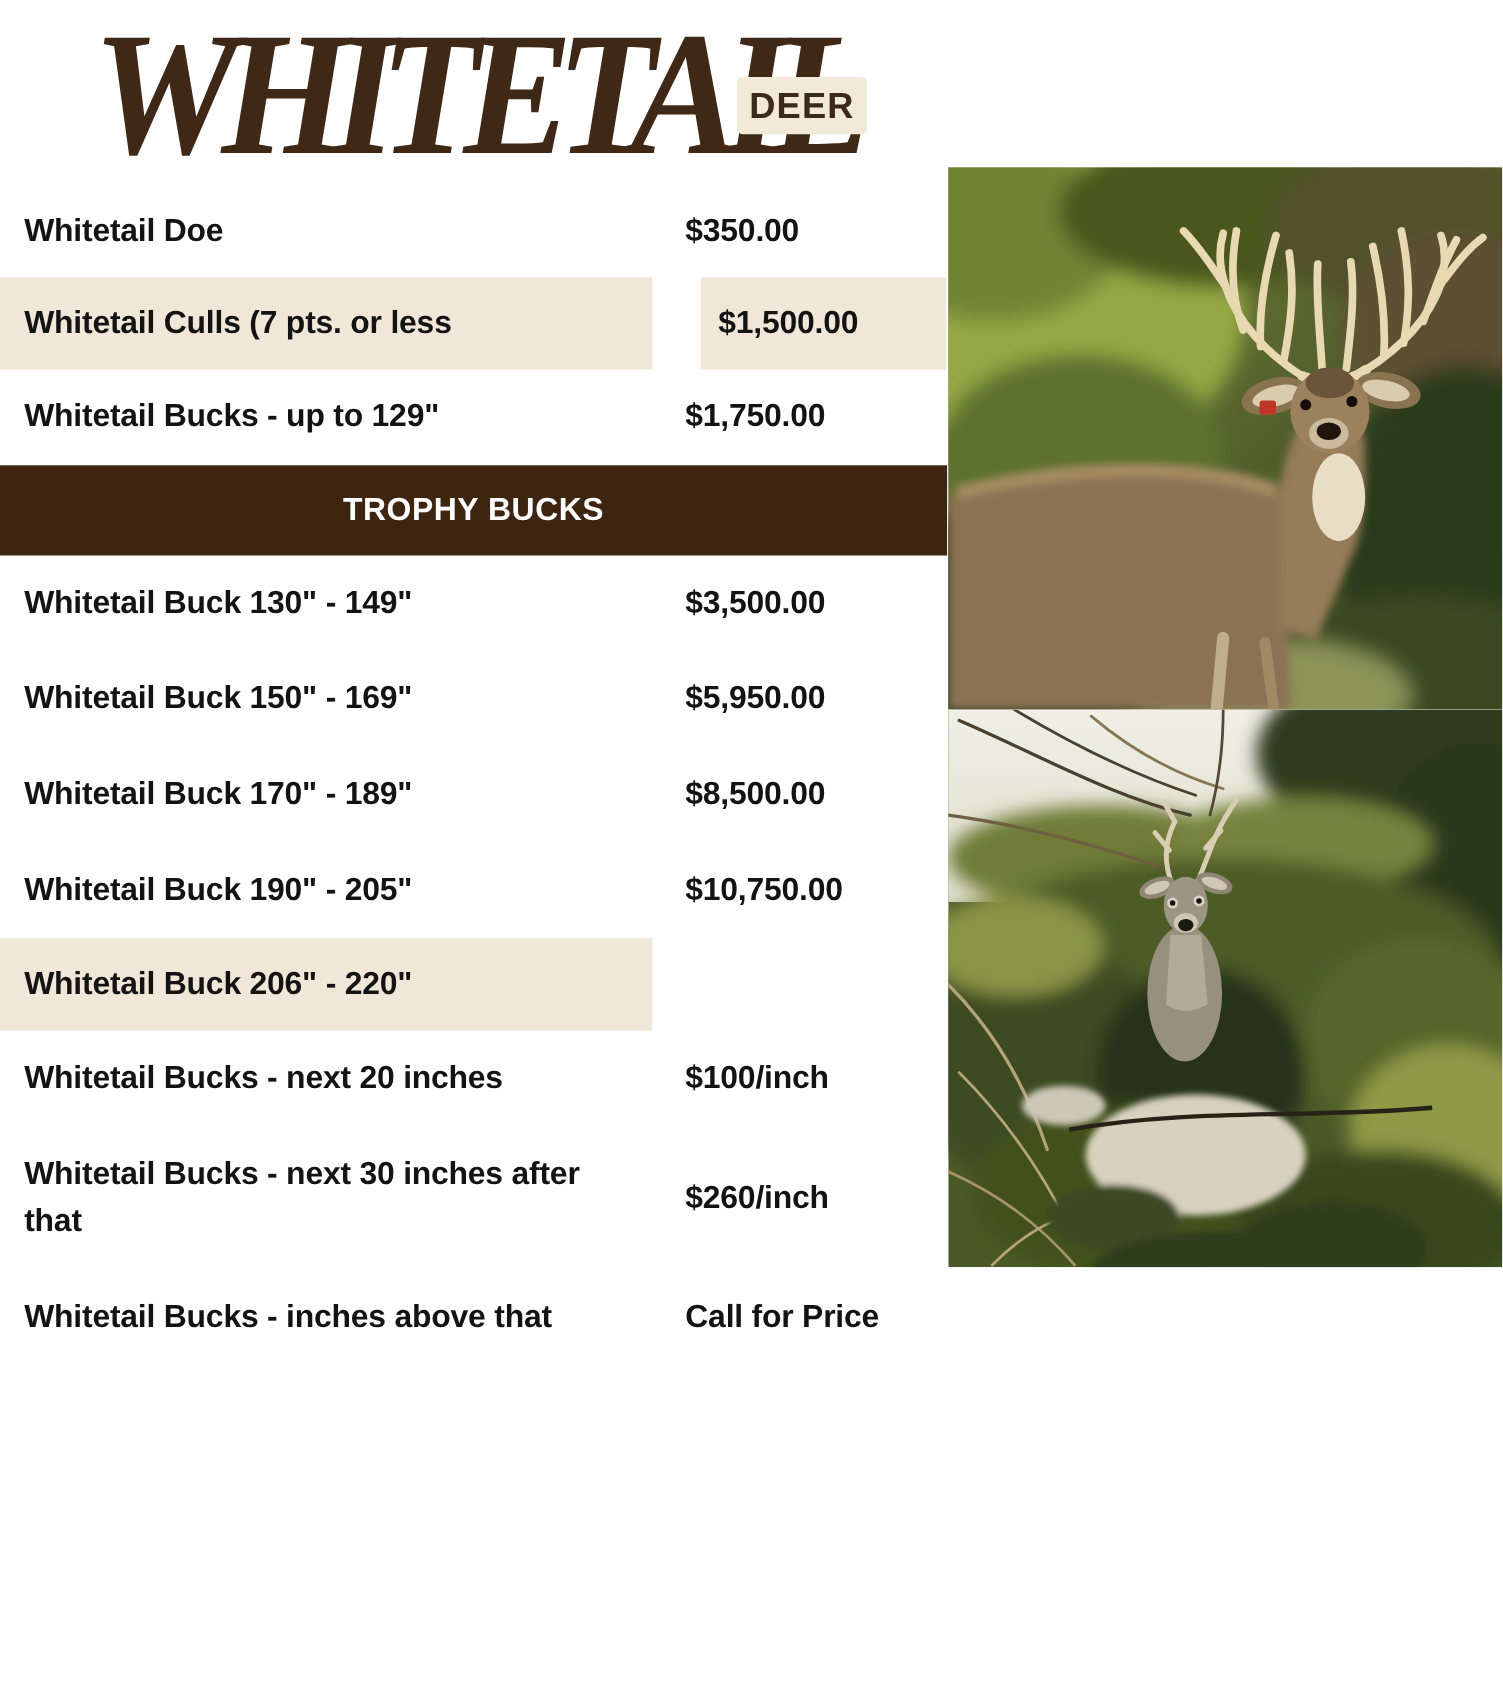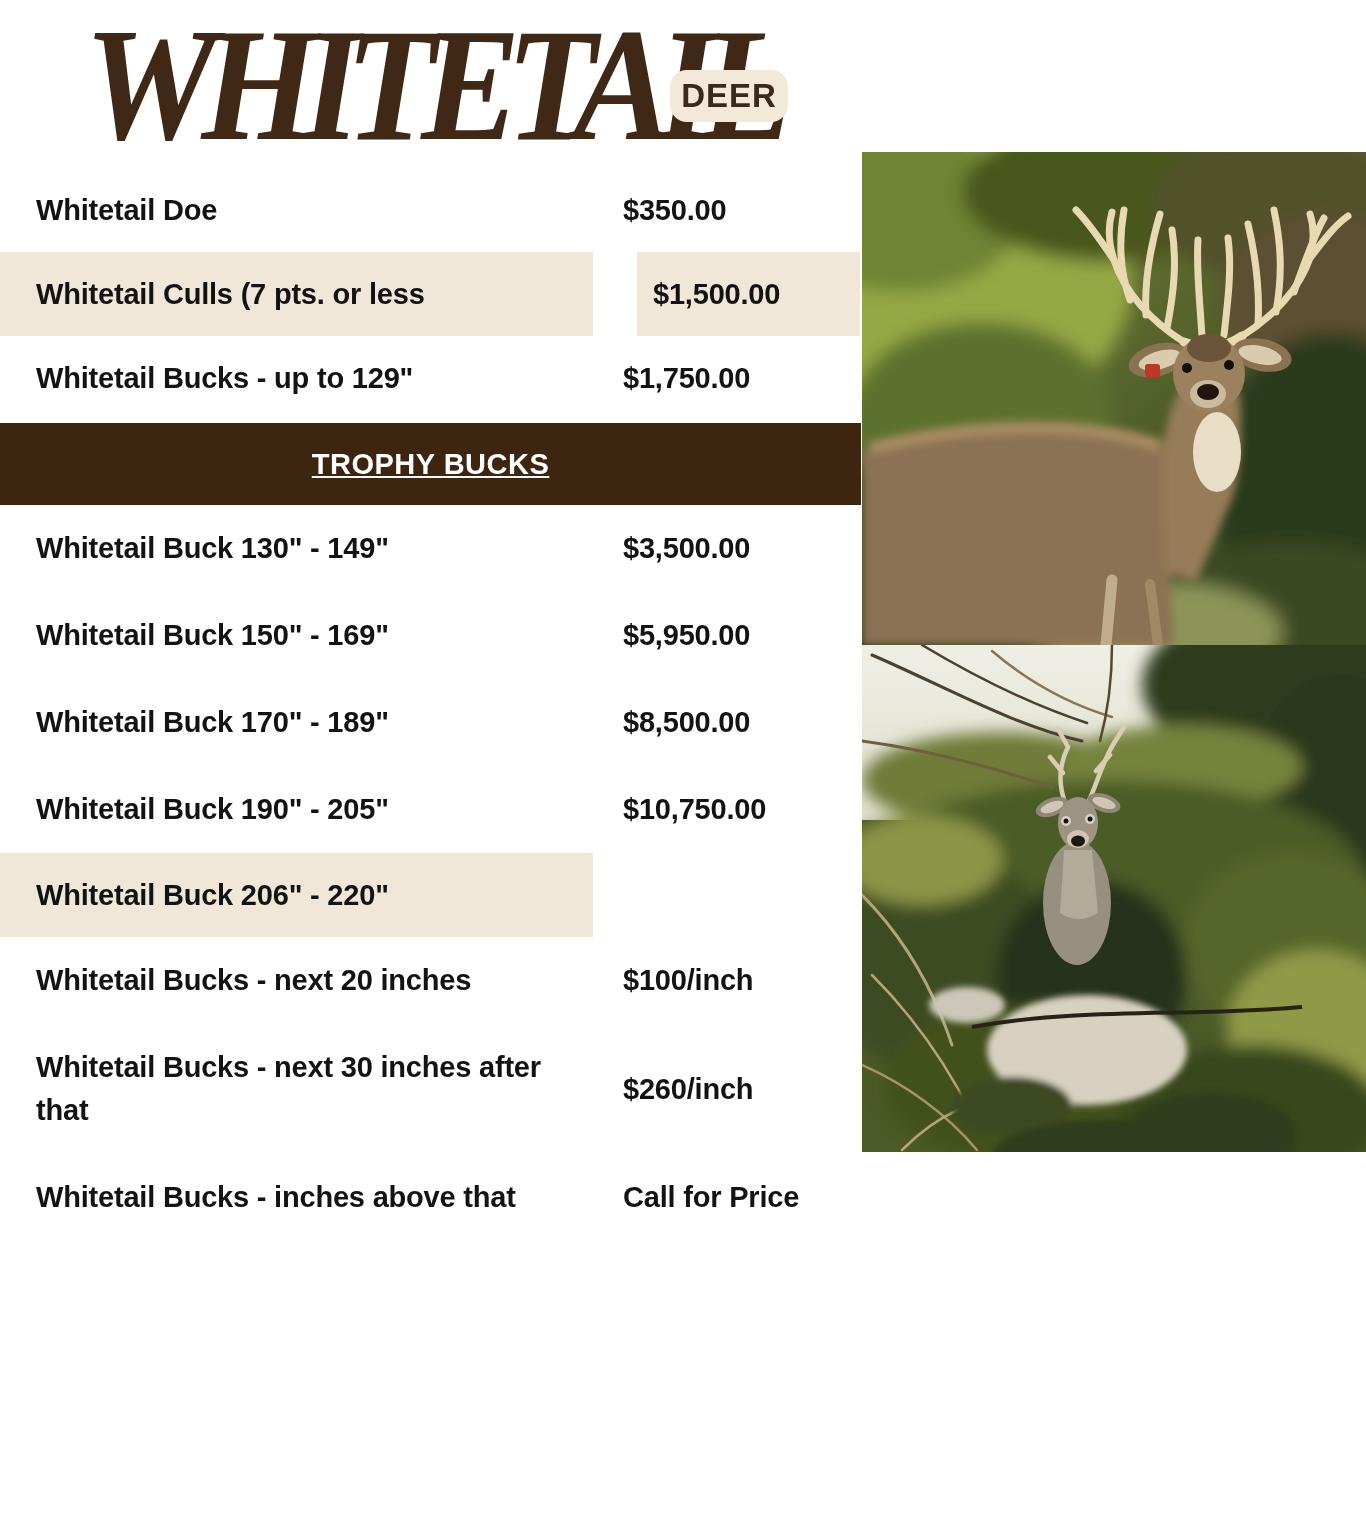--- a/index.html
+++ b/index.html
@@ -6,41 +6,41 @@
   .page{position:relative;width:1366px;height:1536px;background:#fff;overflow:hidden;
         font-family:"Liberation Sans",sans-serif;}
 
   
   .title{position:absolute;left:84px;top:5px;z-index:1;
          font-family:"Liberation Serif",serif;font-style:italic;font-weight:bold;
          font-size:160px;line-height:1;color:var(--title-brown,#402817);
          letter-spacing:-0.1em;white-space:nowrap;
          transform:scaleX(0.93);transform-origin:left top;}
   .badge{position:absolute;left:670px;top:70px;z-index:2;width:118px;height:52px;
-         background:var(--badge-cream,#F3E9D9);border-radius:17px;
+         background:var(--badge-cream,#F3E9D9);border-radius:5px;
          display:flex;align-items:center;justify-content:center;
          font-size:33px;font-weight:bold;letter-spacing:1px;color:#3a2a1c;}
 
   
   .price-table{position:absolute;left:0;top:168px;width:860px;}
   .row{display:flex;height:87px;box-sizing:border-box;}
   .row--top{height:84px;}
   .row.hl{height:84px;gap:15px;}
   .row.tall{height:130px;}
   .cell{display:flex;align-items:center;box-sizing:border-box;
         font-size:29px;font-weight:bold;color:var(--text-dark,#131313);letter-spacing:-0.2px;}
-  .cell.name{width:593px;padding-left:36px;}
+  .cell.name{width:593px;padding-left:22px;}
   .gap{width:14px;}
   .cell.price{flex:1;padding-left:16px;}
   .row.hl .cell.name,.row.hl .cell.price{background:var(--highlight-cream,#F1E7D8);}
   .row.tall .cell.name span{max-width:505px;line-height:1.5;}
   .section-header{margin-top:3px;height:82px;width:861px;box-sizing:border-box;
         background:var(--accent-brown,#3E250F);color:#fff;
         display:flex;align-items:center;justify-content:center;
-        font-size:29px;font-weight:bold;letter-spacing:0.5px;text-decoration:underline;}
+        font-size:29px;font-weight:bold;letter-spacing:0.5px;}
 
   
   .photos{position:absolute;left:862px;top:152px;width:504px;}
   .photo{width:504px;overflow:hidden;}
   .photo svg{display:block;width:100%;height:100%;}
   .photo-top{height:493px;}
   .photo-bottom{height:507px;}
 </style>
 </head>
 <body>

